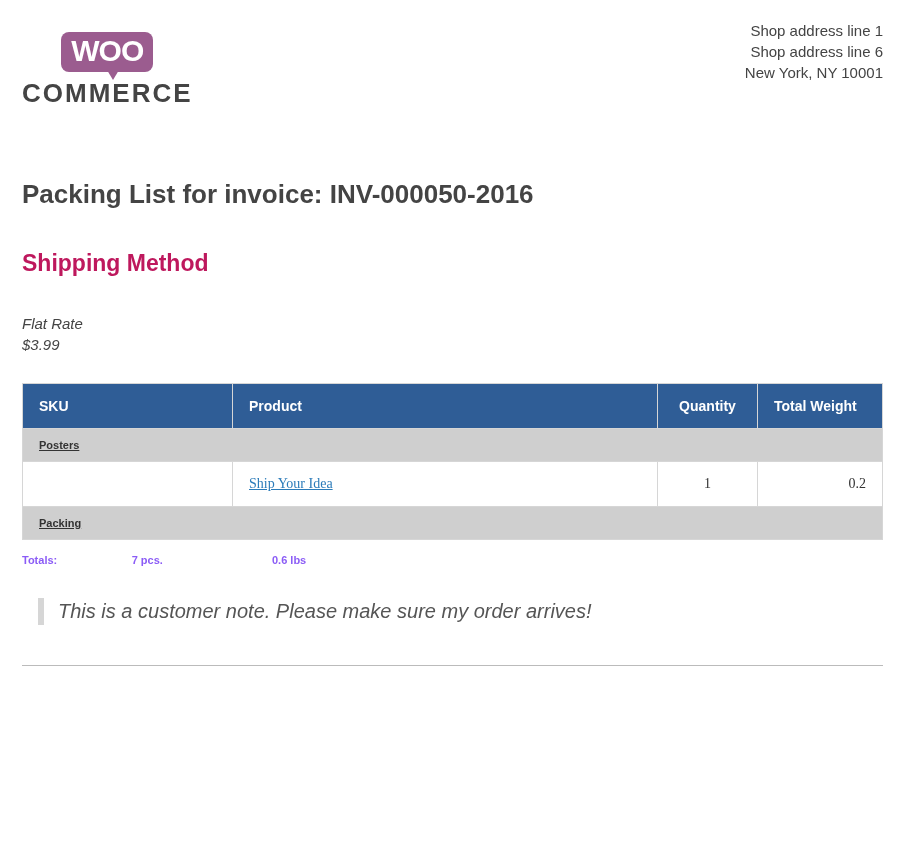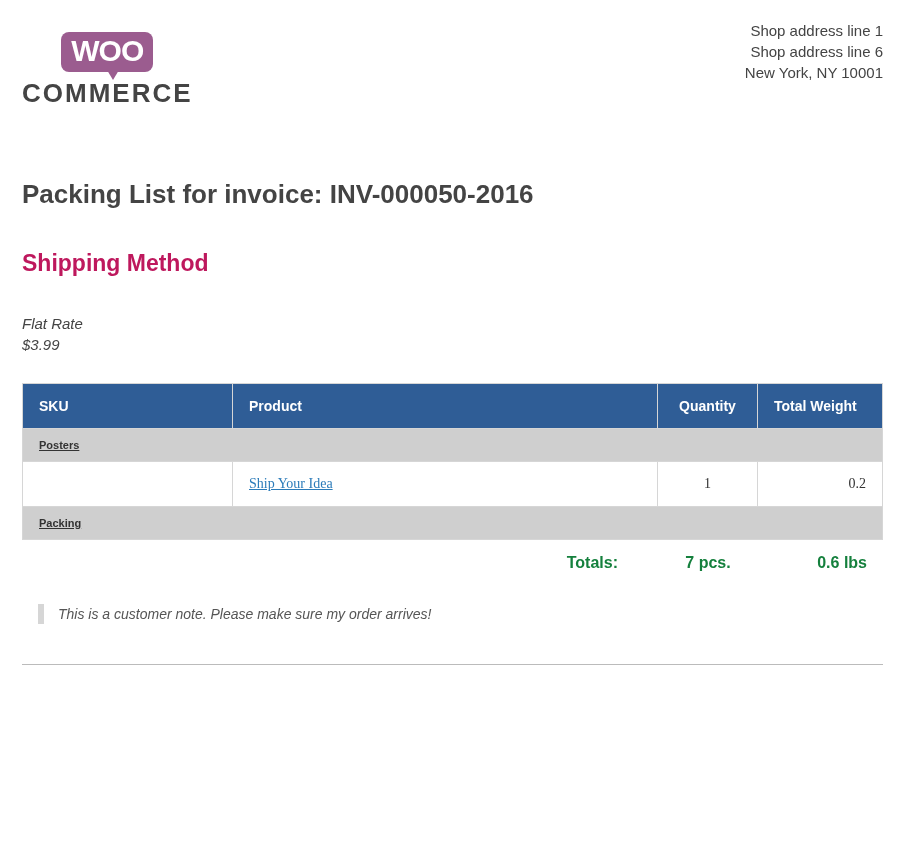--- a/index.html
+++ b/index.html
@@ -119,41 +119,41 @@
     text-decoration: underline;
   }
   .meta {
     color: #555;
     font-size: 13px;
     margin-top: 10px;
   }
   .strike { text-decoration: line-through; color:#555; margin-right:2px;}
   .totals {
     display: flex;
-    justify-content: flex-end;
+    justify-content: flex-start;
     gap: 0;
     font-weight: 700;
-    font-size: 16px;
-    color: #15803d;
+    font-size: 11px;
+    color: #8b5cf6;
     margin-top: 14px;
   }
   .totals .tlabel { width: auto; padding-right: 40px; }
   .totals .tqty { width: 100px; text-align: center; }
   .totals .tweight { width: 125px; text-align: right; padding-right:16px;}
   .note-wrap {
     margin-top: 32px;
     margin-bottom: 40px;
     padding-left: 16px;
   }
   .note {
     border-left: 6px solid #d6d6d6;
     padding: 2px 0 2px 14px;
     font-style: italic;
     color: #555;
-    font-size: 14px;
+    font-size: 20px;
   }
   hr.footer-rule {
     border: none;
     border-top: 1px solid #bbb;
     margin: 0;
   }
 </style>
 </head>
 <body>
 

